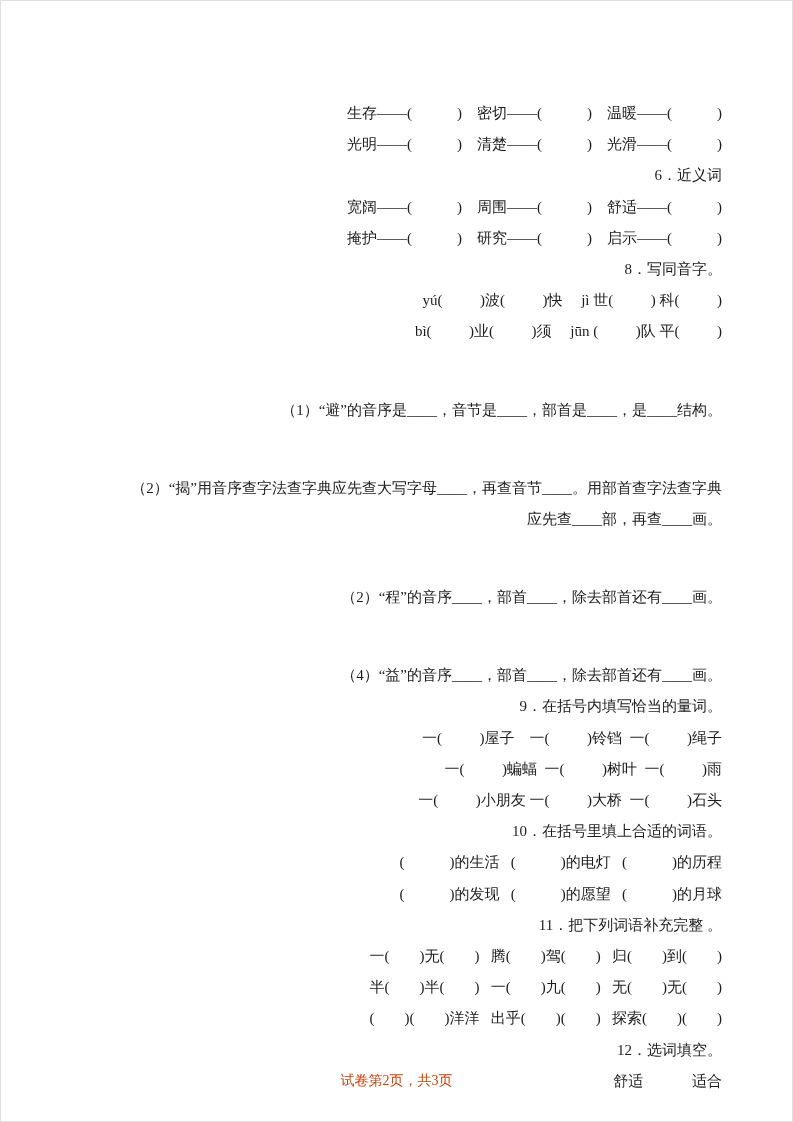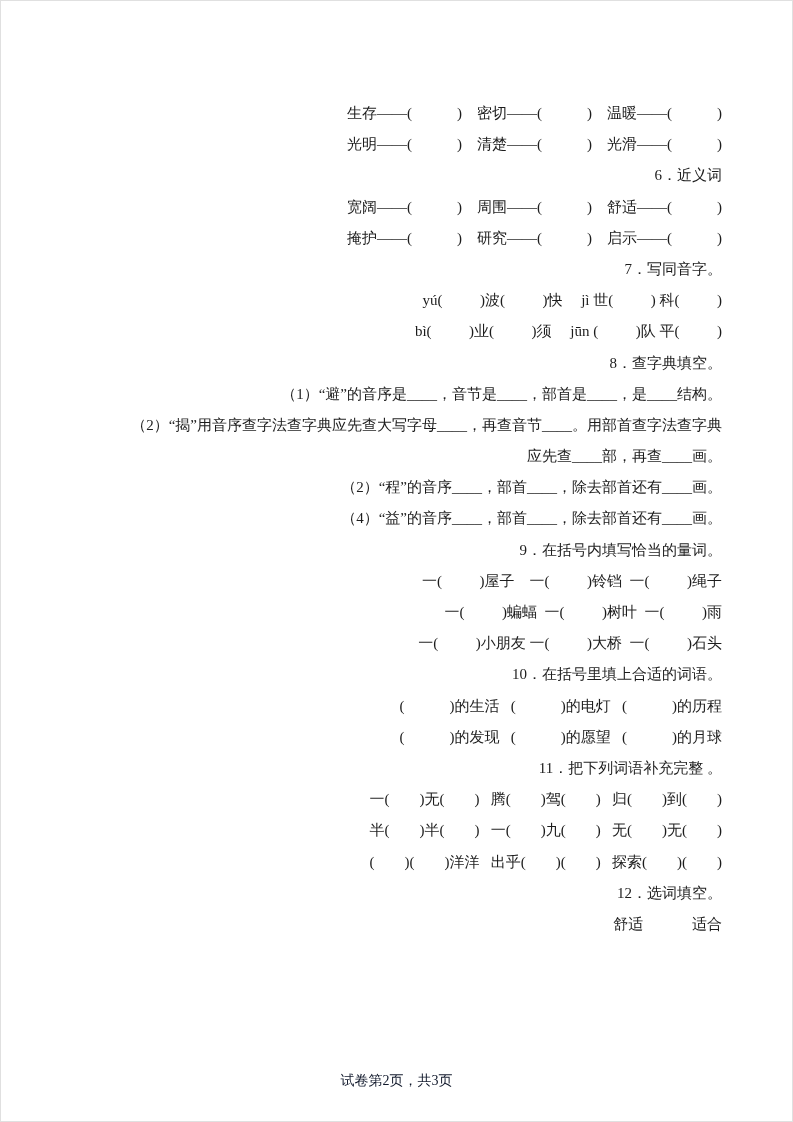--- a/index.html
+++ b/index.html
@@ -26,50 +26,49 @@
   }
   .line {
     white-space: pre;
     font-size: 15px;
     height: 31.2px;
     line-height: 31.2px;
     margin-left: 15px;
     overflow: hidden;
     text-align: right;
   }
-  .line.sub  { margin-left: 3px; }
+  .line.sub  { margin-left: 3px; margin-top: 47px; }
   .line.cont { margin-left: 0; }
   .footer {
     position: absolute;
     left: 0;
     right: 0;
     top: 1071px;
     text-align: center;
     font-size: 14px;
-    color: #0f172a;
+    color: #c2410c;
   }
 </style>
 </head>
 <body>
 
 <div class="page">
   <div class="content">
 
     <div class="line">生存——(            )    密切——(            )    温暖——(            )</div>
     <div class="line">光明——(            )    清楚——(            )    光滑——(            )</div>
 
     <div class="line">6．近义词</div>
     <div class="line">宽阔——(            )    周围——(            )    舒适——(            )</div>
     <div class="line">掩护——(            )    研究——(            )    启示——(            )</div>
 
-    <div class="line">7．写同音字。</div>
+    <div class="line">8．写同音字。</div>
     <div class="line">yú(          )波(          )快     jì 世(          ) 科(          )</div>
     <div class="line">bì(          )业(          )须     jūn (          )队 平(          )</div>
 
-    <div class="line">8．查字典填空。</div>
     <div class="line sub">（1）“避”的音序是____，音节是____，部首是____，是____结构。</div>
     <div class="line sub">（2）“揭”用音序查字法查字典应先查大写字母____，再查音节____。用部首查字法查字典</div>
     <div class="line cont">应先查____部，再查____画。</div>
     <div class="line sub">（2）“程”的音序____，部首____，除去部首还有____画。</div>
     <div class="line sub">（4）“益”的音序____，部首____，除去部首还有____画。</div>
 
     <div class="line">9．在括号内填写恰当的量词。</div>
     <div class="line">一(          )屋子    一(          )铃铛  一(          )绳子</div>
     <div class="line">一(          )蝙蝠  一(          )树叶  一(          )雨</div>
     <div class="line">一(          )小朋友 一(          )大桥  一(          )石头</div>

